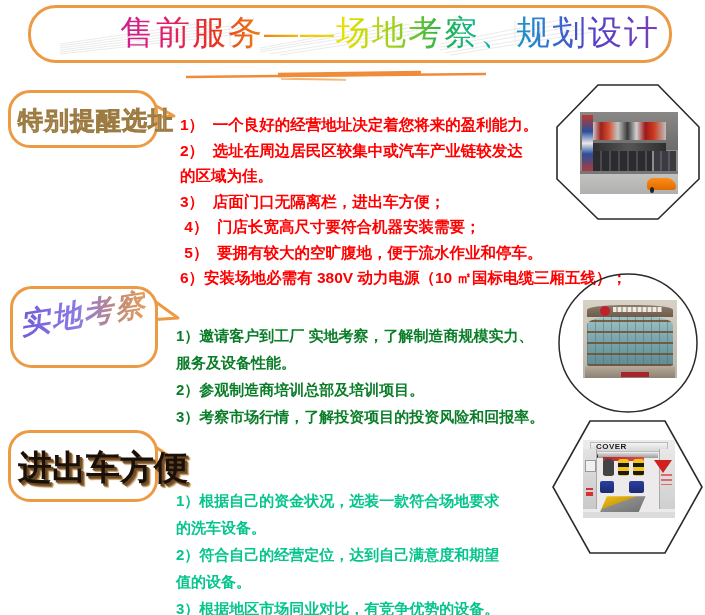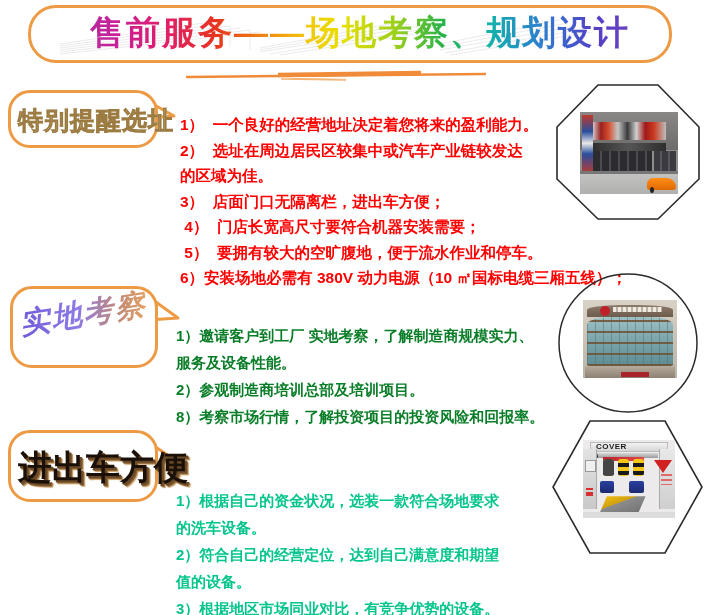--- a/index.html
+++ b/index.html
@@ -27,24 +27,24 @@
     box-sizing: border-box;
     background: #ffffff;
   }
   .title-text {
     position: absolute;
     left: 60px;
     top: 8px;
     width: 600px;
     height: 48px;
     font-size: 34px;
-    font-weight: bold;
+    font-weight: normal;
     line-height: 48px;
     letter-spacing: 2px;
-    text-align: center;
+    text-align: right;
     white-space: nowrap;
     background-image: linear-gradient(90deg,
         #A0329B 0%, #C9219A 9%, #E01C6E 17%,
         #E8341F 26%, #EE7C12 33%, #F2C70D 41%,
         #E8E000 47%, #9BD01B 56%, #24B24B 64%,
         #11B5A8 71%, #2C7FD0 80%, #5340C8 89%, #7B3FB8 100%);
     -webkit-background-clip: text;
     background-clip: text;
     color: transparent;
     -webkit-text-fill-color: transparent;
@@ -319,21 +319,21 @@
 
 <svg class="bubble-tail" style="left:140px; top:290px; width:42px; height:56px;" viewBox="0 0 42 56">
   <path d="M2 2 L38 28 L8 30 L12 54" fill="#ffffff" stroke="#ED9A45" stroke-width="3" stroke-linejoin="round"></path>
 </svg>
 <div class="bubble" id="bubble-2"></div>
 <div class="bubble-label" id="label-2">实地考察</div>
 
 <div class="para" id="para-2">1）邀请客户到工厂 实地考察，了解制造商规模实力、
 服务及设备性能。
 2）参观制造商培训总部及培训项目。
-8）考察市场行情，了解投资项目的投资风险和回报率。</div>
+3）考察市场行情，了解投资项目的投资风险和回报率。</div>
 
 <div class="pic-frame" id="frame-2">
   <svg width="142" height="142" viewBox="0 0 142 142">
     <circle cx="71" cy="71" r="69" fill="none" stroke="#2a2a2a" stroke-width="1.5"></circle>
   </svg>
 </div>
 <div class="photo" id="photo-2">
   <div class="ob-sky"></div>
   <div class="ob-top"></div>
   <div class="ob-logo"></div>

